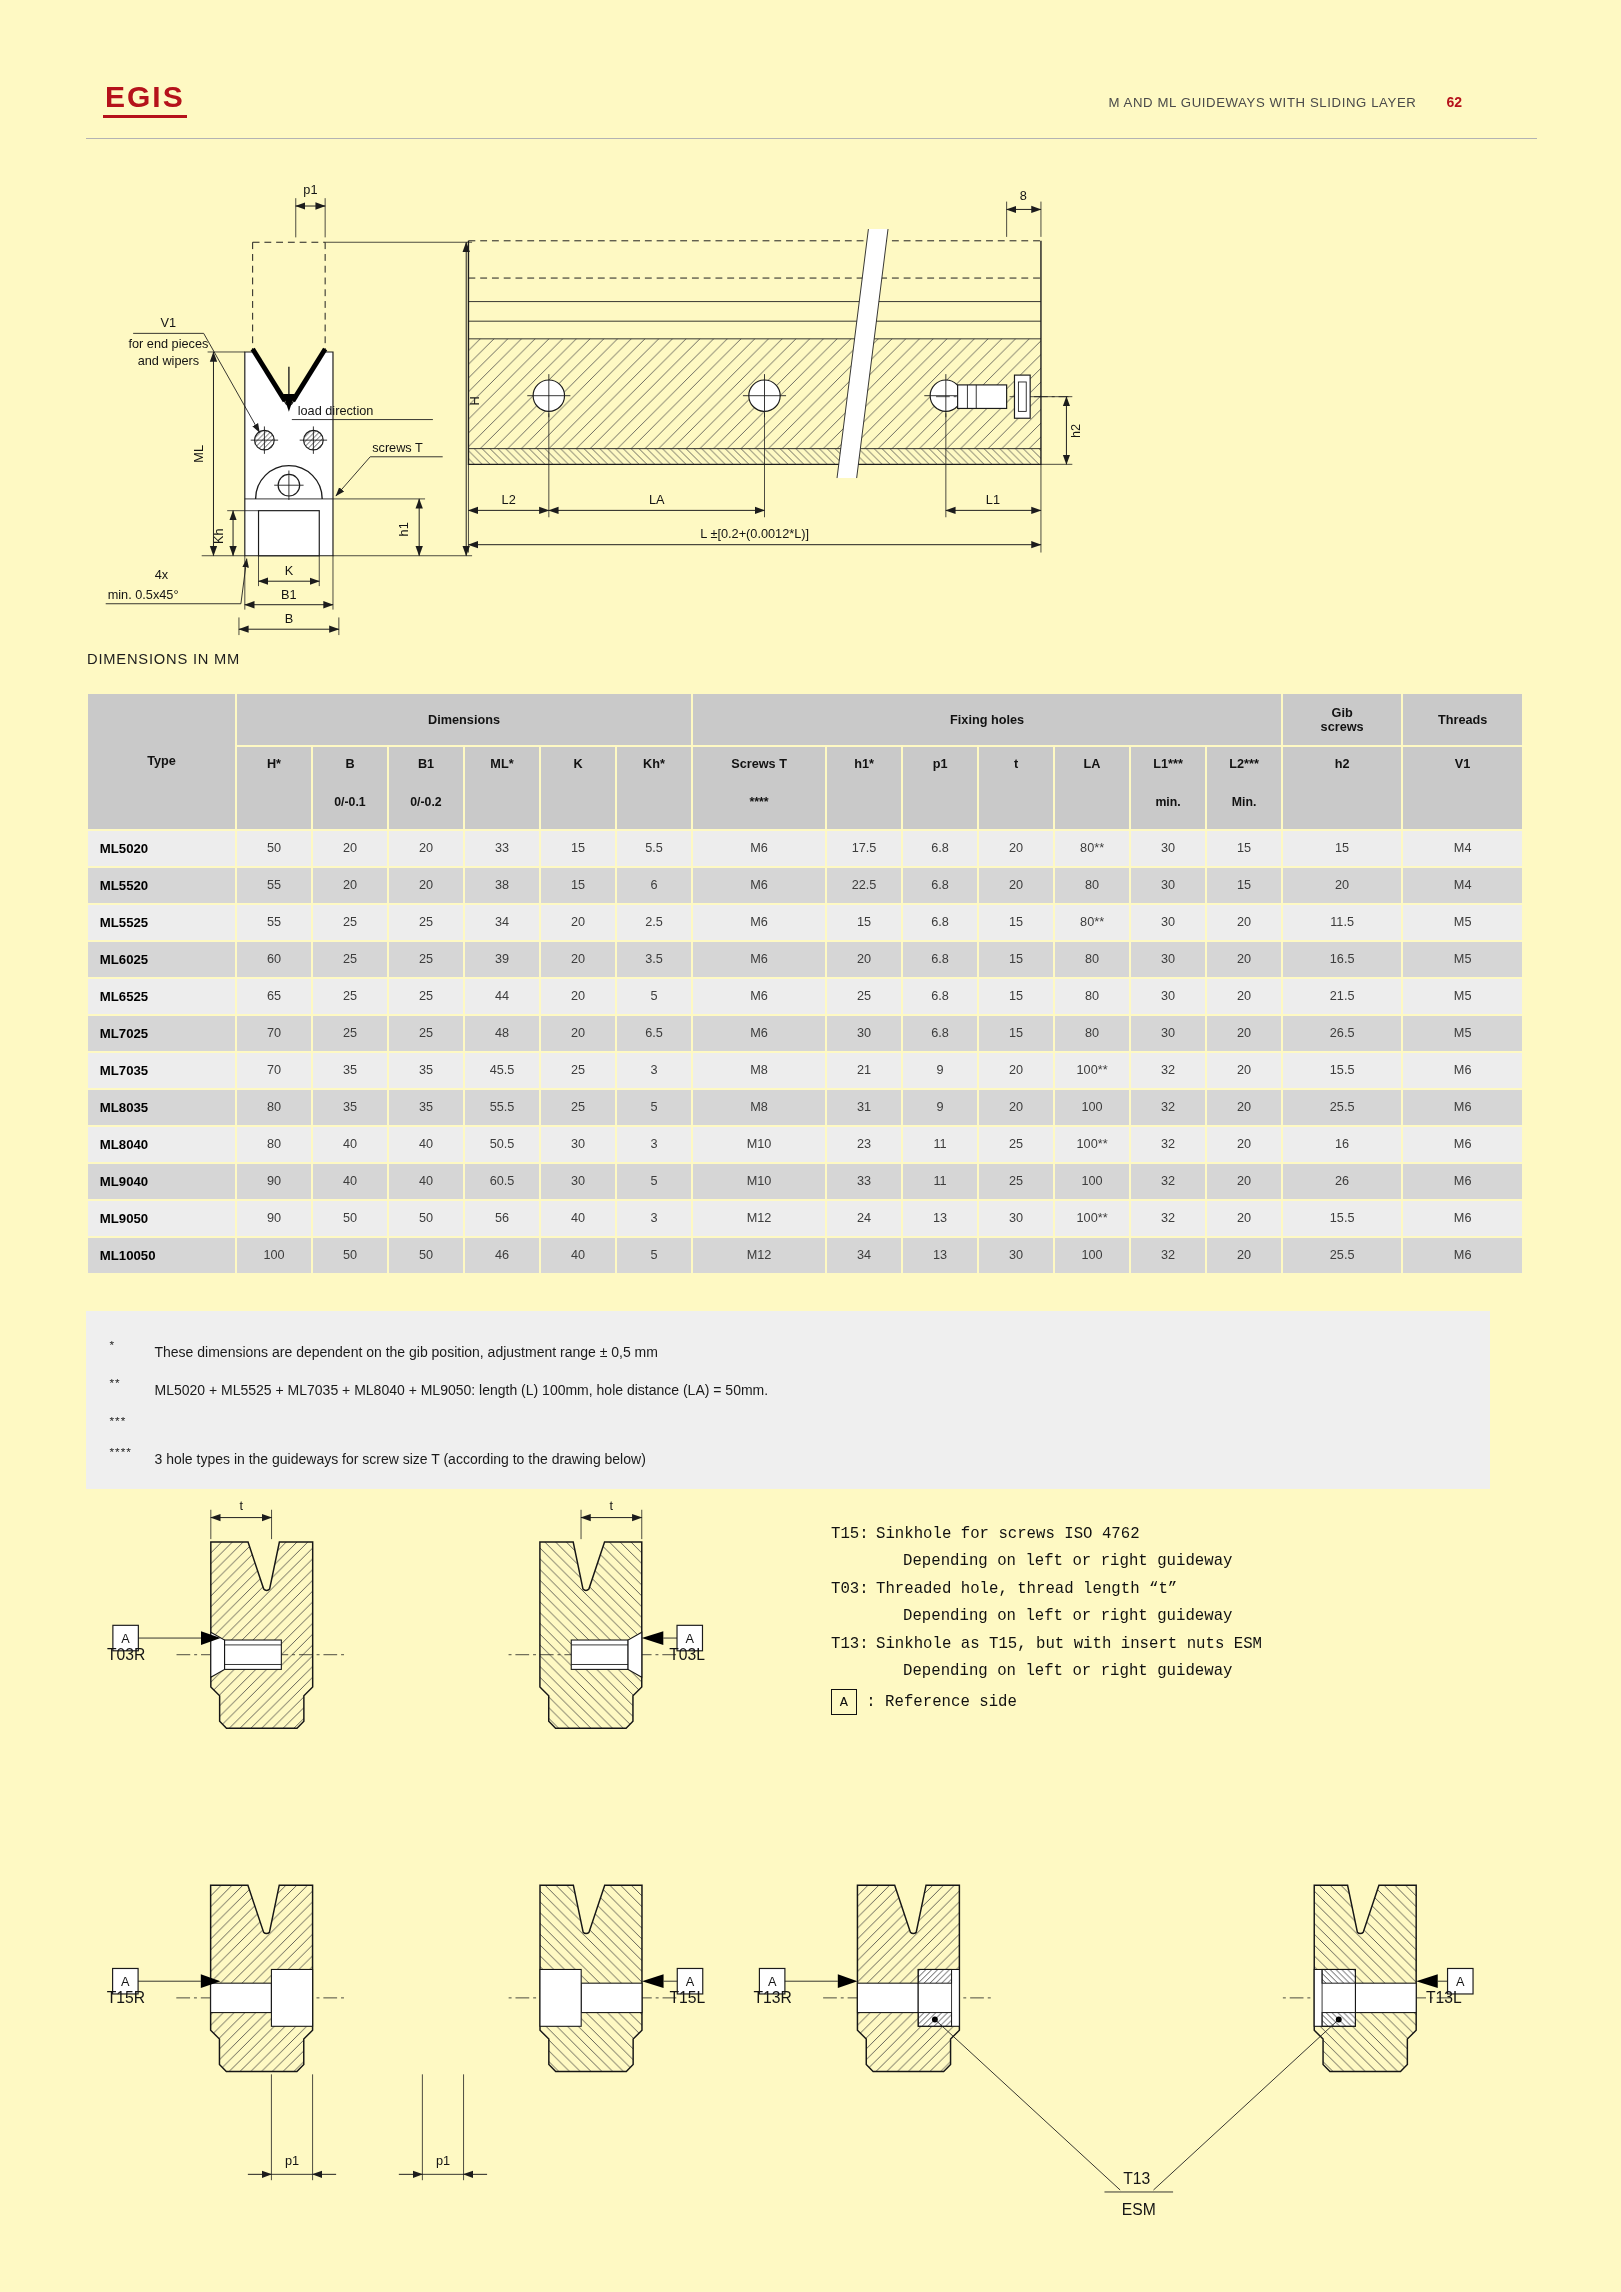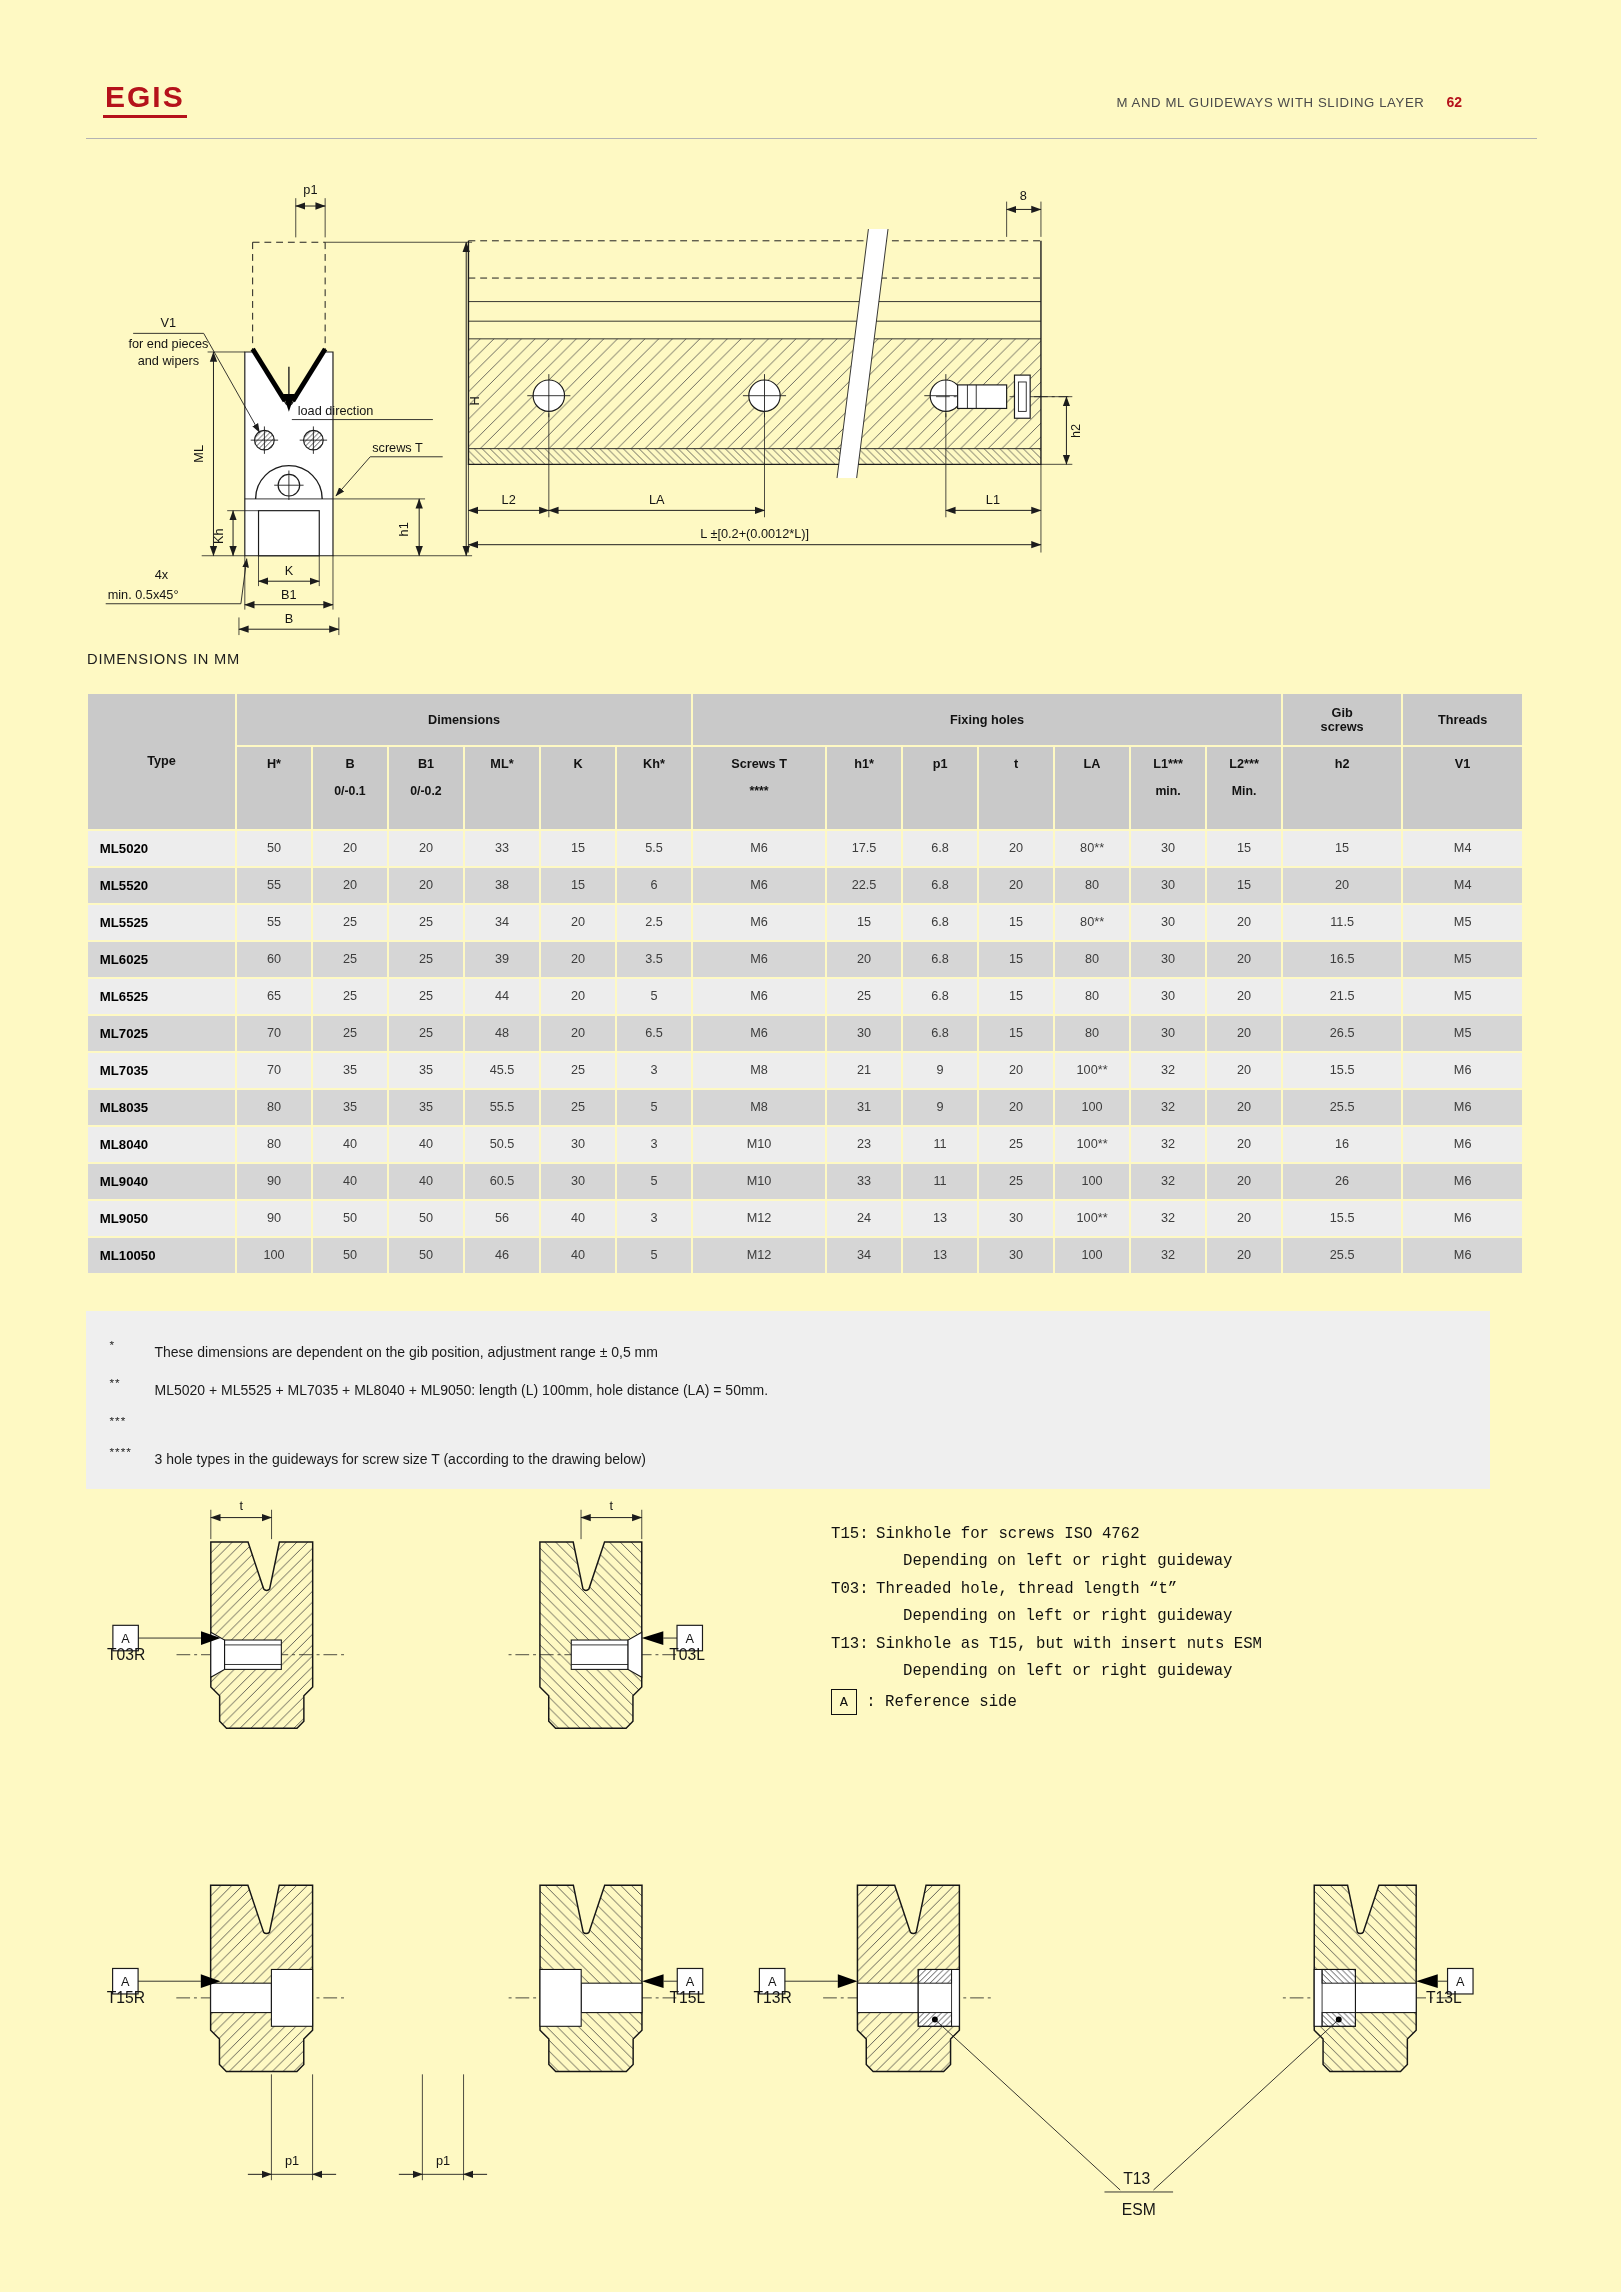--- a/index.html
+++ b/index.html
@@ -4,21 +4,21 @@
 <style>
   html,body{margin:0;padding:0;background:#e8e8e8;}
   body{width:1621px;height:2293px;position:relative;font-family:"Liberation Sans",sans-serif;}
   .page{position:absolute;left:0;top:0;width:1621px;height:2293px;background:#fef9c3;overflow:hidden;}
 
   
   .logo{position:absolute;left:103px;top:82px;color:#b5121b;font-weight:bold;
         font-size:30px;letter-spacing:2px;line-height:1;border-bottom:3.9px solid #b5121b;
         padding:0 2px 2.9px 2px;font-family:"Liberation Sans",sans-serif;}
   .hdr-right{position:absolute;left:86px;top:94px;width:1376px;display:flex;
-             justify-content:flex-end;align-items:baseline;gap:22px;}
+             justify-content:flex-end;align-items:baseline;gap:30px;}
   .hdr-title{font-size:13.2px;color:#4a4a4a;letter-spacing:0.6px;}
   .hdr-page{font-size:14px;color:#b5121b;font-weight:bold;}
   .hdr-rule{position:absolute;left:86px;top:138px;width:1451px;height:1px;background:#b3b3b3;}
 
   
   svg{position:absolute;overflow:visible;}
   .dt{font-family:"Liberation Sans",sans-serif;font-size:13px;fill:#141414;}
   .ln{stroke:#1c1c1c;stroke-width:1.4;fill:none;}
   .thin{stroke:#1c1c1c;stroke-width:0.9;fill:none;}
   .dash{stroke:#1c1c1c;stroke-width:1;fill:none;stroke-dasharray:7 5;}
@@ -32,21 +32,21 @@
                  letter-spacing:0.8px;}
 
   
   .dim-table{position:absolute;left:86px;top:692px;border-collapse:separate;border-spacing:2.9px;
              table-layout:fixed;width:1409px;}
   .dim-table th,.dim-table td{font-family:"Liberation Sans",sans-serif;}
   .dim-table thead th{background:#c9c9c9;color:#121212;font-size:12.7px;font-weight:bold;}
   .grp{height:49px;vertical-align:middle;white-space:pre-line;}
   .type-head{vertical-align:middle;}
   .sub{height:71px;vertical-align:top;padding-top:9.8px;}
-  .sub .l2{margin-top:13px;font-weight:bold;font-size:12.3px;}
+  .sub .l2{margin-top:24px;font-weight:bold;font-size:12.3px;}
   .dim-table tbody td{height:33px;text-align:center;font-size:12.7px;color:#3d3d3d;}
   .dim-table tbody td.type-cell{text-align:left;padding-left:11.8px;font-weight:bold;color:#000;font-size:13.2px;}
   tr.light td{background:#ededed;}
   tr.dark td{background:#d6d6d6;}
 
   
   .footnotes{position:absolute;left:86px;top:1311px;width:1357px;background:#efefef;
              padding:17.6px 23.5px 15.7px 23.5px;}
   .fn-row{display:flex;line-height:29px;}
   .fn-marker{width:45px;flex:0 0 45px;font-size:11.8px;letter-spacing:1px;color:#222;padding-top:2px;}

